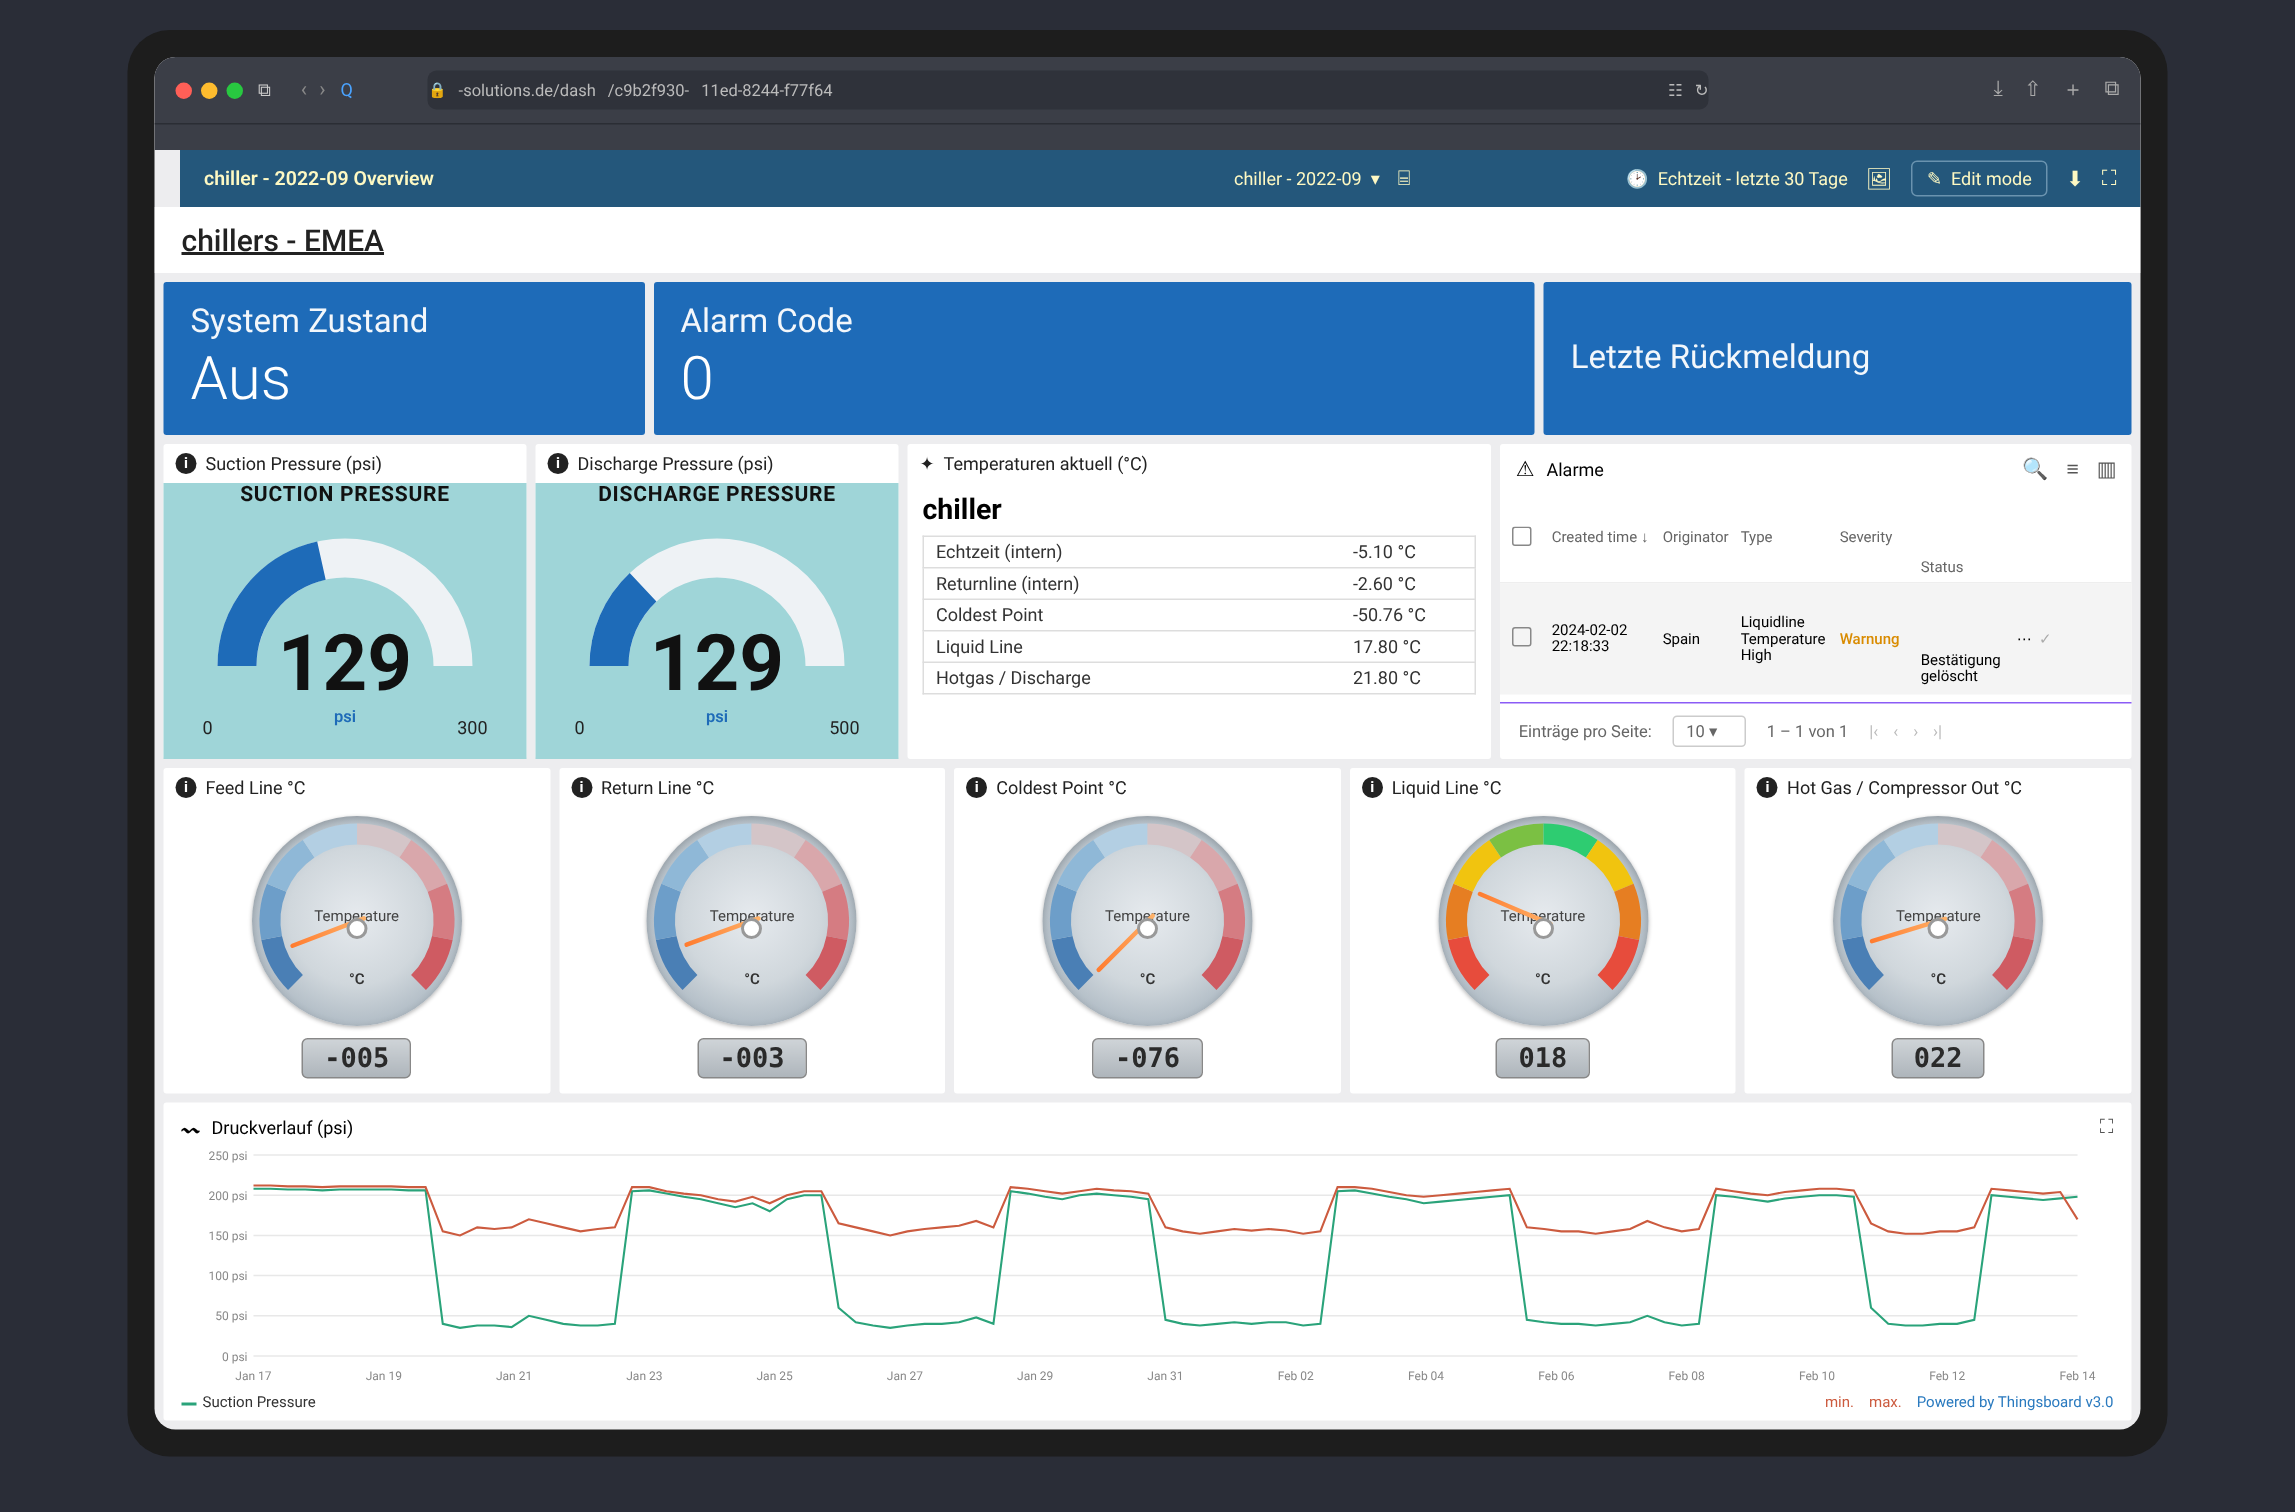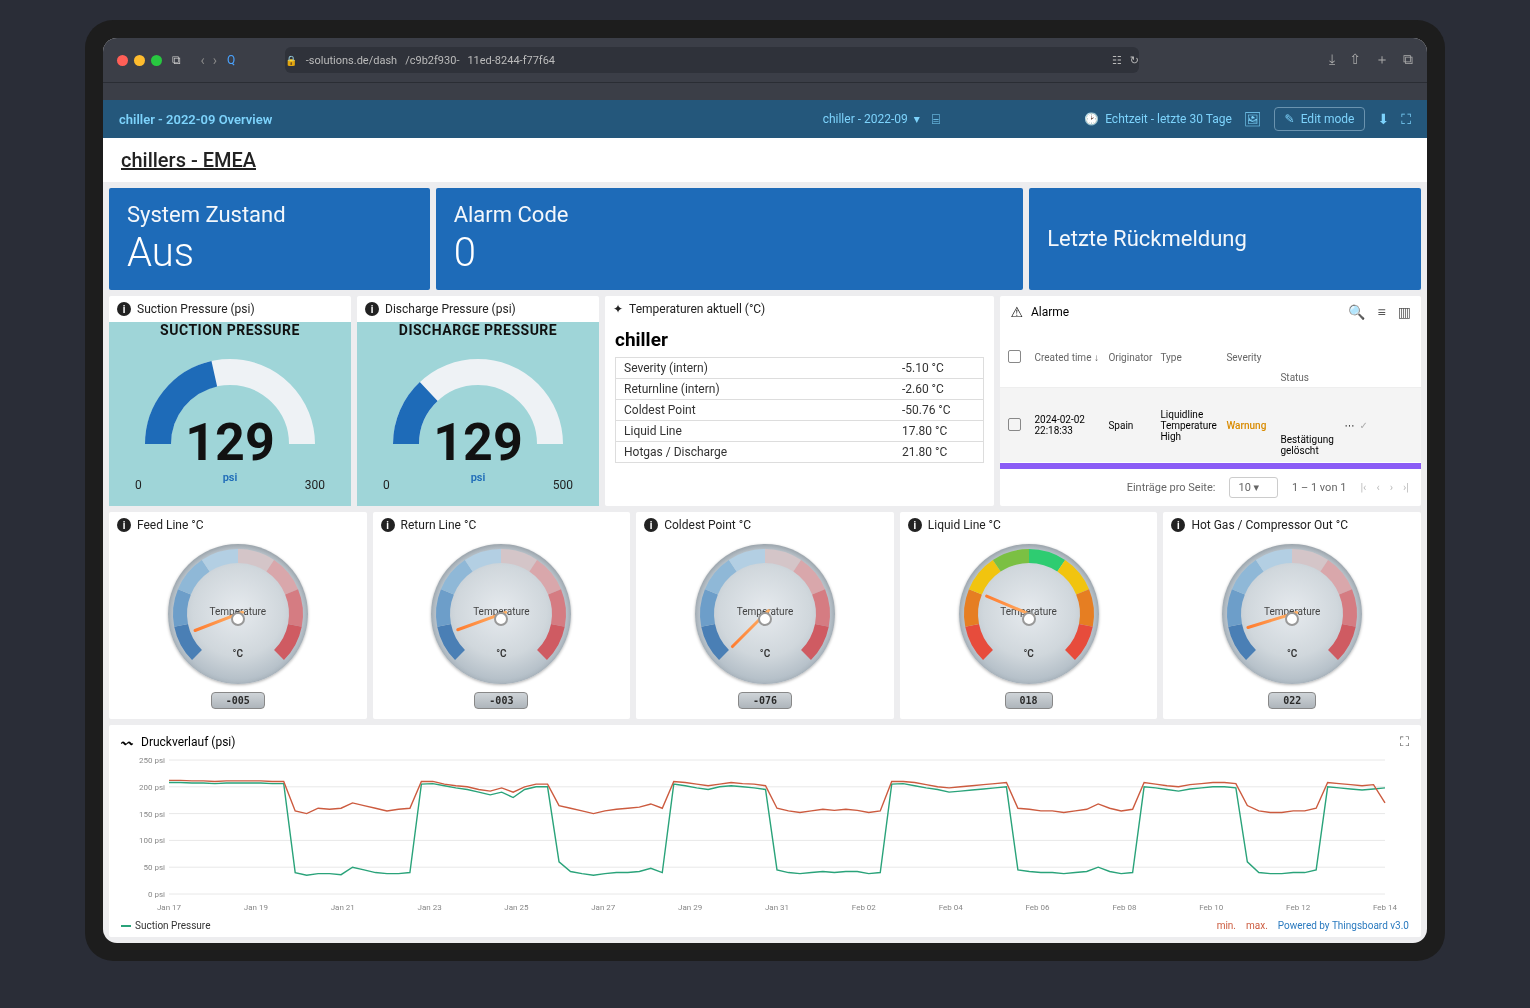--- a/index.html
+++ b/index.html
@@ -8,21 +8,21 @@
 .screen { background: #ededef; border-radius: 14px; overflow: hidden; }
 .browser-bar { background: #3b3e47; height: 44px; display: flex; align-items: center; padding: 0 14px; gap: 10px; color: #ccc; font-size: 12px; }
 .traffic { display: flex; gap: 6px; }
 .traffic span { width: 11px; height: 11px; border-radius: 50%; }
 .tl-r { background: #ff5f57; } .tl-y { background: #febc2e; } .tl-g { background: #28c840; }
 .nav-arrows { display: flex; gap: 8px; margin-left: 10px; color: #888; font-size: 14px; }
 .url-bar { flex: 1; background: #2f323a; border-radius: 6px; height: 26px; display: flex; align-items: center; justify-content: center; gap: 8px; font-size: 11px; color: #bbb; margin: 0 180px 0 40px; }
 .lock-icon { font-size: 10px; }
 .br-icons { display: flex; gap: 14px; color: #aaa; font-size: 14px; }
 .sub-bar { background: #3b3e47; height: 18px; border-top: 1px solid #2a2d34; }
-.app-header { background: #24577b; height: 38px; display: flex; align-items: center; padding: 0 16px; color: #7dd3fc; font-size: 13px; gap: 12px; }
+.app-header { background: #24577b; height: 38px; display: flex; align-items: center; padding: 0 16px; color: #fef9c3; font-size: 13px; gap: 12px; margin-left: 17px; }
 .app-title { font-weight: 600; flex: 0 0 auto; margin-right: auto; }
 .hdr-select { display: flex; align-items: center; gap: 6px; font-size: 12px; }
 .hdr-btn { border: 1px solid #6a93af; border-radius: 4px; padding: 4px 10px; font-size: 12px; display: flex; align-items: center; gap: 6px; cursor: pointer; }
 .hdr-icon { font-size: 14px; cursor: pointer; }
 .page-title { background: #fff; padding: 10px 18px; font-size: 20px; font-weight: 500; color: #222; text-decoration: underline; }
 .dash { padding: 6px; display: flex; flex-direction: column; gap: 6px; }
 .row { display: flex; gap: 6px; }
 .kpi { background: #1e6bb8; color: #fff; padding: 14px 18px; border-radius: 2px; display: flex; flex-direction: column; justify-content: center; }
 .kpi-label { font-size: 22px; font-weight: 400; opacity: 0.95; margin-bottom: 2px; }
 .kpi-value { font-size: 40px; font-weight: 300; }
@@ -46,32 +46,32 @@
 .alarms-widget { flex: 1.08; }
 .alarms-hdr { display: flex; align-items: center; gap: 8px; padding: 8px 10px; }
 .warn-icon { font-size: 14px; }
 .alarms-tools { margin-left: auto; display: flex; gap: 12px; color: #555; font-size: 14px; }
 .alarms-thead { display: flex; align-items: center; font-size: 10px; color: #666; padding: 4px 8px; border-bottom: 1px solid #eee; gap: 4px; }
 .alarms-thead > div { overflow: hidden; }
 .col-chk { width: 22px; } .col-time { width: 70px; } .col-orig { width: 48px; } .col-type { width: 62px; } .col-sev { width: 50px; } .col-stat { width: 60px; margin-top: 40px; } .col-act { width: 40px; }
 .alarm-row { display: flex; align-items: center; font-size: 10px; padding: 6px 8px; background: #f4f4f4; gap: 4px; }
 .alarm-row > div { overflow: hidden; }
 .sev-warn { color: #d98b00; font-weight: 500; }
-.alarms-pager { display: flex; align-items: center; justify-content: flex-end; gap: 14px; padding: 8px 12px; font-size: 11px; color: #666; margin-top: auto; border-top: 6px solid #8b5cf6; }
+.alarms-pager { display: flex; align-items: center; gap: 14px; padding: 8px 12px; font-size: 11px; color: #666; margin-top: auto; border-top: 1px solid #8b5cf6; }
 .pager-select { border: 1px solid #ccc; padding: 3px 18px 3px 8px; border-radius: 3px; font-size: 11px; }
 .pager-arrows { display: flex; gap: 10px; color: #bbb; }
 .round-widget { flex: 1; }
 .round-body { flex: 1; display: flex; flex-direction: column; align-items: center; justify-content: center; padding: 6px 10px 10px; }
 .round-dial { width: 140px; height: 140px; position: relative; }
 .dial-bg { position: absolute; inset: 0; border-radius: 50%; background: radial-gradient(circle at 50% 48%, #e6eaee 0%, #d0d7dc 45%, #b3bec7 70%, #9aa5ae 100%); box-shadow: inset 0 2px 6px rgba(0,0,0,0.2), 0 1px 3px rgba(0,0,0,0.3); }
 .dial-label { position: absolute; top: 44%; left: 50%; transform: translateX(-50%); font-size: 10px; color: #444; }
 .dial-unit { position: absolute; top: 74%; left: 50%; transform: translateX(-50%); font-size: 10px; color: #333; font-weight: 600; }
 .needle { position: absolute; left: 50%; top: 50%; width: 3px; height: 54px; background: linear-gradient(#ff7b2e, #ffb36a); transform-origin: 50% 88%; border-radius: 2px; }
 .needle-cap { position: absolute; left: 50%; top: 50%; width: 14px; height: 14px; background: #fff; border: 2px solid #999; border-radius: 50%; transform: translate(-50%, -14%); }
-.lcd { margin-top: 8px; background: linear-gradient(#cfd4d8, #aeb5bb); border: 1px solid #888; border-radius: 4px; padding: 2px 14px; font-family: monospace; font-size: 10px; font-weight: 700; color: #2a2a2a; }
+.lcd { margin-top: 8px; background: linear-gradient(#cfd4d8, #aeb5bb); border: 1px solid #888; border-radius: 4px; padding: 2px 14px; font-family: monospace; font-size: 18px; font-weight: 700; color: #2a2a2a; }
 .chart-widget { background: #fff; border-radius: 2px; padding: 8px 12px 6px; }
 .chart-hdr { display: flex; align-items: center; gap: 8px; font-size: 12px; margin-bottom: 4px; }
 .chart-fs { margin-left: auto; color: #555; font-size: 13px; cursor: pointer; }
 .chart-legend { display: flex; gap: 16px; font-size: 10px; color: #333; margin-top: 2px; justify-content: space-between; }
 .leg-item { display: flex; align-items: center; gap: 4px; }
 .leg-swatch { width: 10px; height: 2px; }
 .leg-right { display: flex; gap: 10px; }
 .powered { font-size: 10px; color: #2a7abf; }
 .chkbox { width: 13px; height: 13px; border: 1.5px solid #888; border-radius: 2px; display: inline-block; }
 </style>
@@ -193,21 +193,21 @@
   <div class="widget temps-widget">
     <div class="widget-hdr">
               <span>✦</span>
               <span>Temperaturen aktuell (°C)</span>
             </div>
     <div class="temps-body">
       <div class="temps-title">chiller</div>
       <table class="temps-table" id="temps-table">
                 <tbody>
                   <tr>
-                    <td>Severity (intern)</td>
+                    <td>Echtzeit (intern)</td>
                     <td>-5.10 °C</td>
                   </tr>
                   <tr>
                     <td>Returnline (intern)</td>
                     <td>-2.60 °C</td>
                   </tr>
                   <tr>
                     <td>Coldest Point</td>
                     <td>-50.76 °C</td>
                   </tr>

